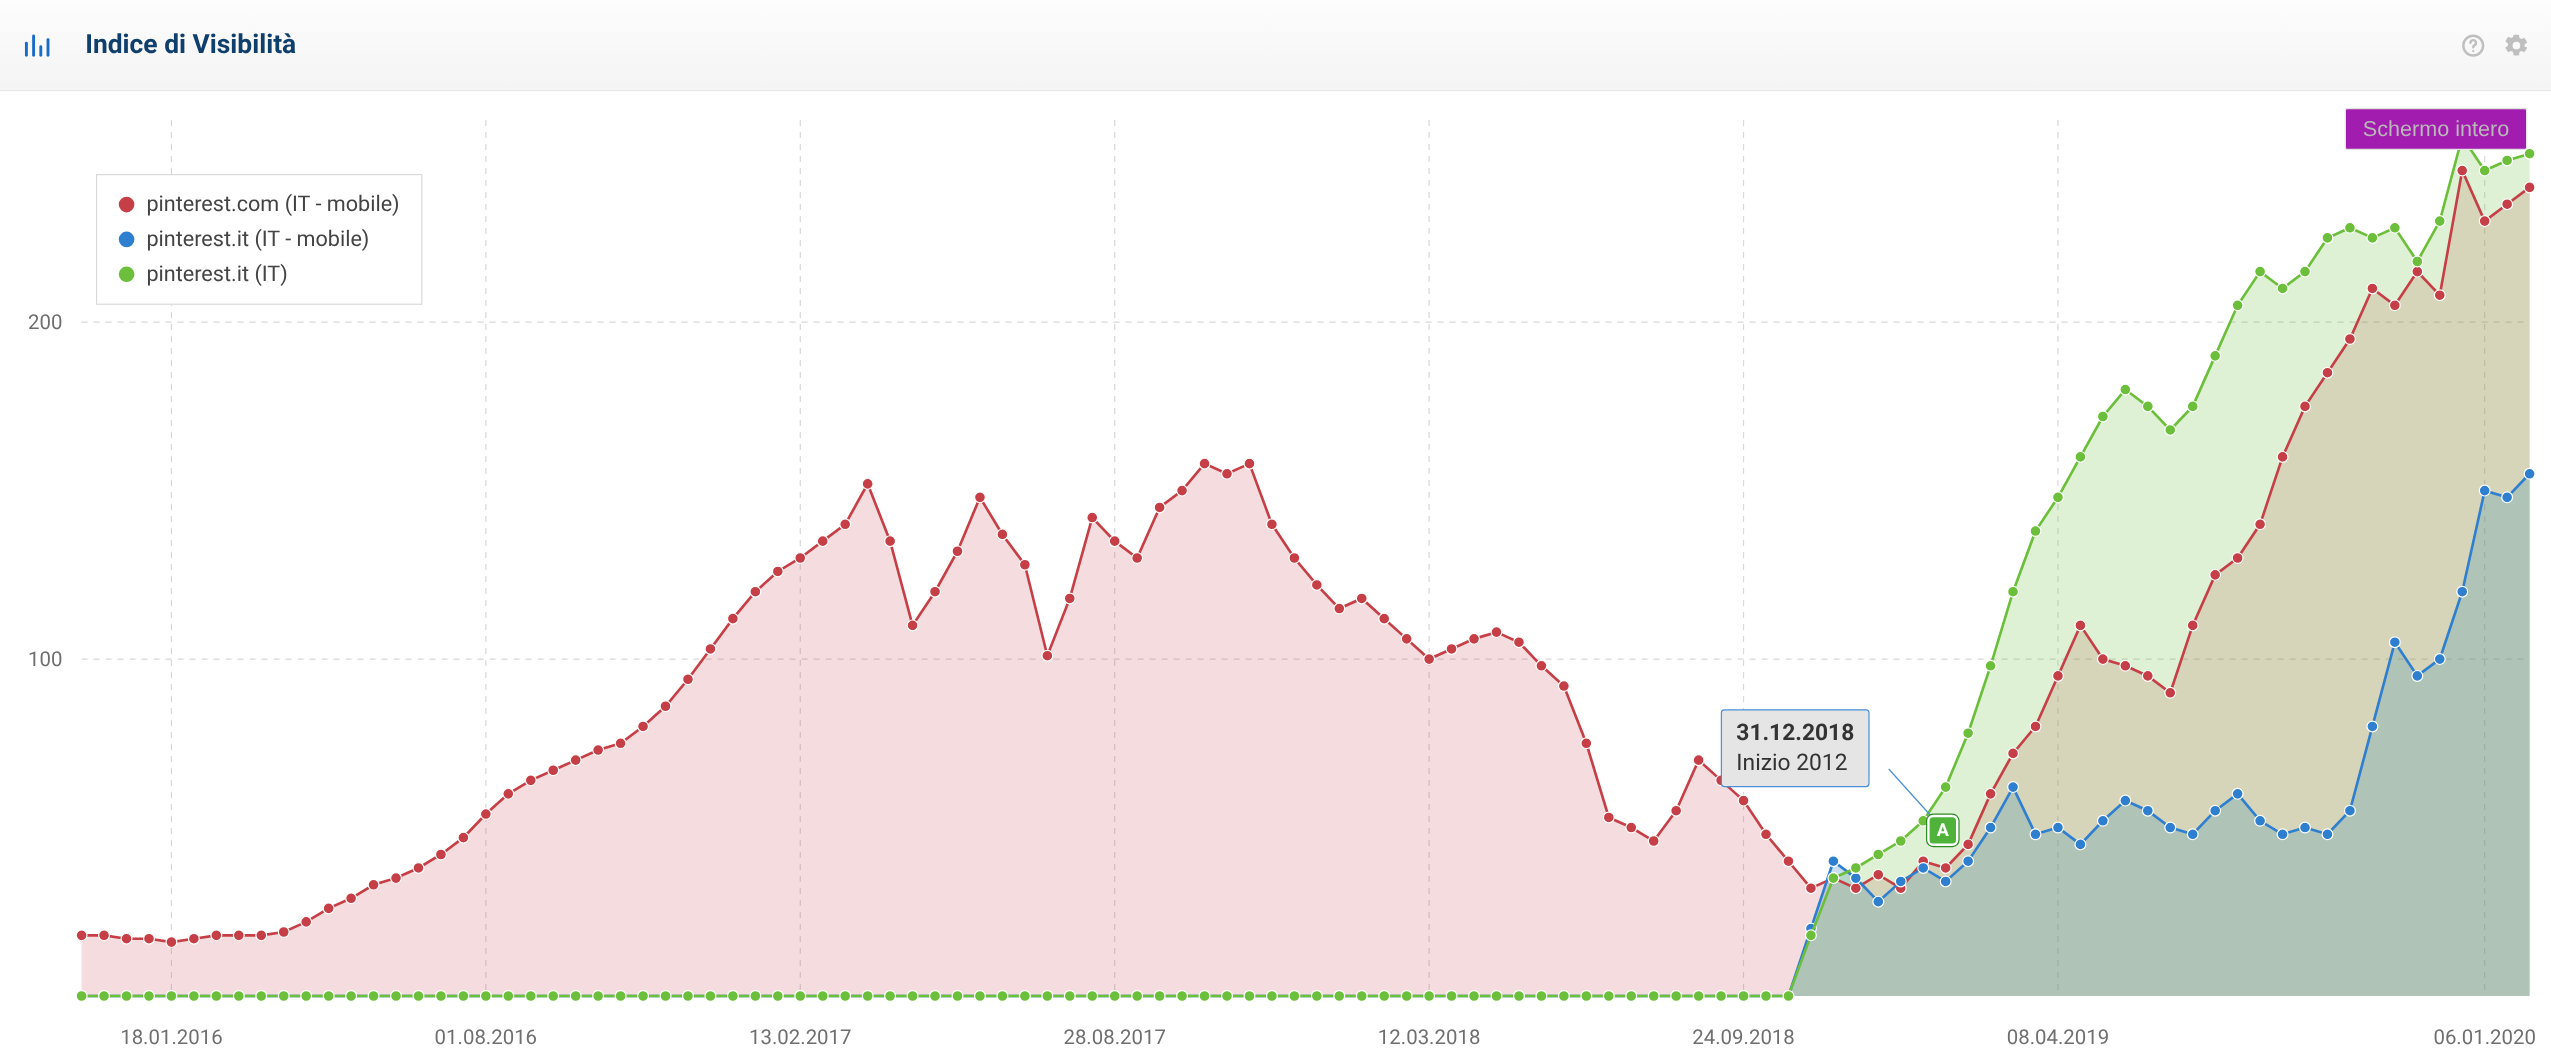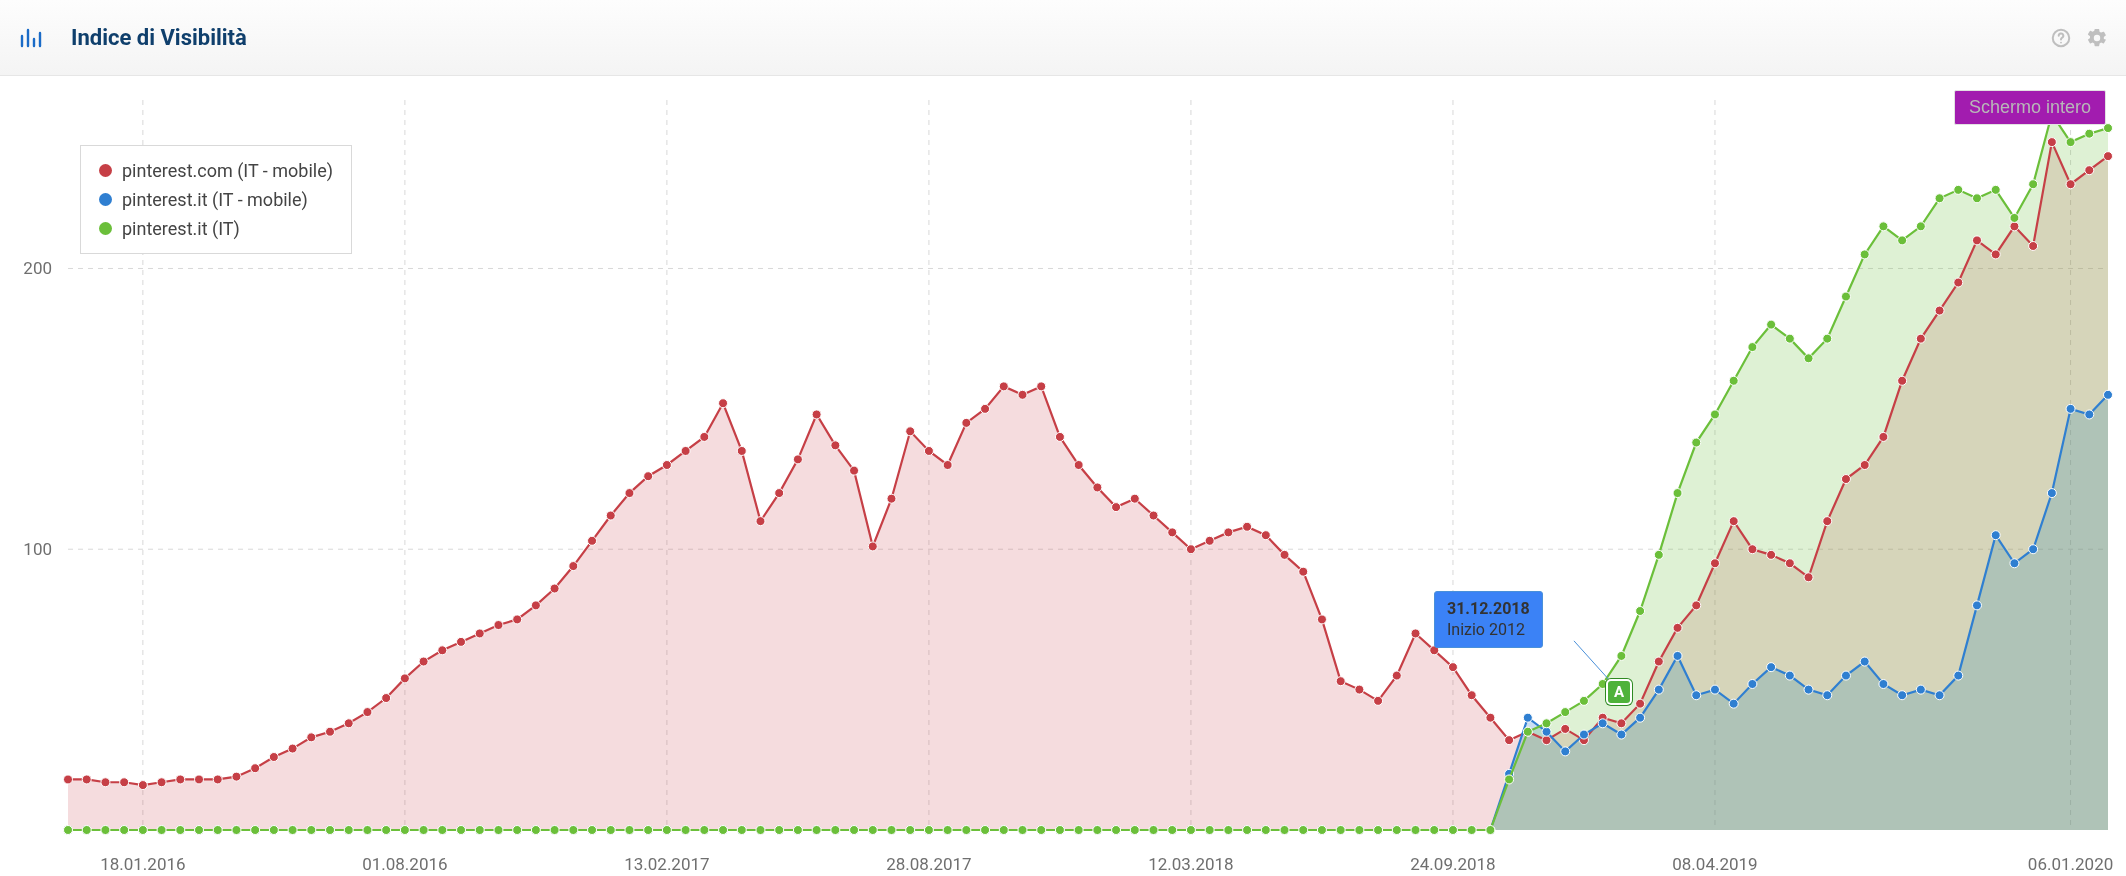--- a/index.html
+++ b/index.html
@@ -71,25 +71,25 @@
     border: 1px solid #e2e2e2;
     color: #b8b8b8;
     font-size: 18px;
     background: #a21caf;
     cursor: pointer;
     z-index: 10;
     border-radius: 2px;
   }
   .annotation {
     position: absolute;
-    background: #3b82f6;
+    background: #e5e5e5;
     border: 1px solid #4a90d9;
     border-radius: 3px;
     padding: 6px 12px;
-    font-size: 16px;
+    font-size: 19px;
     color: #333;
     line-height:1.35;
     z-index: 10;
     pointer-events: none;
   }
   .annotation .date { font-weight: 700; }
   .annotation-marker {
     position: absolute;
     width: 26px; height: 26px;
     background: #4fb23b;

